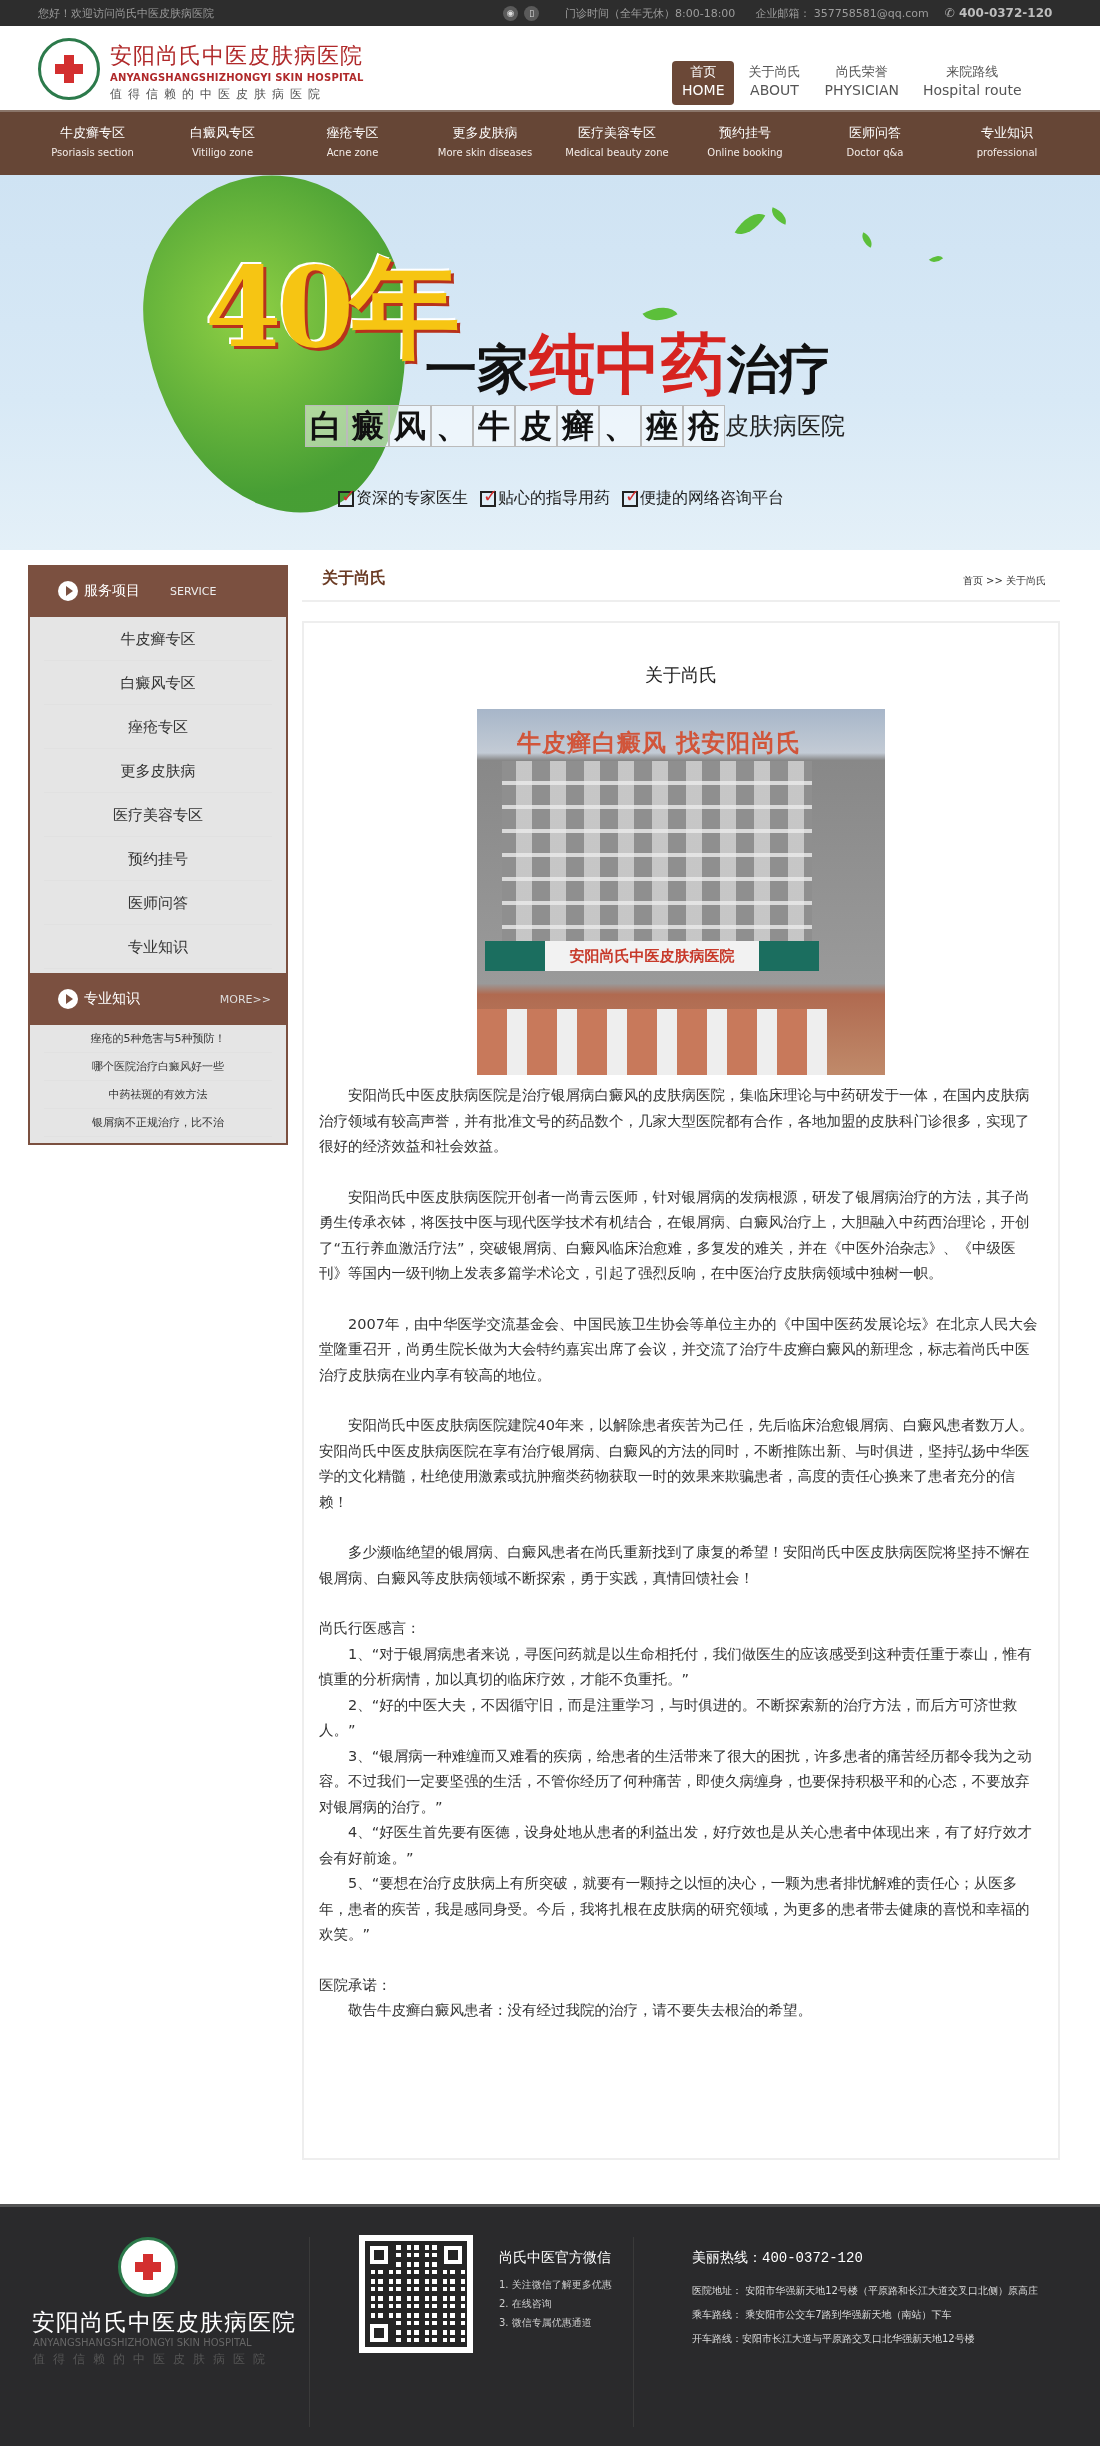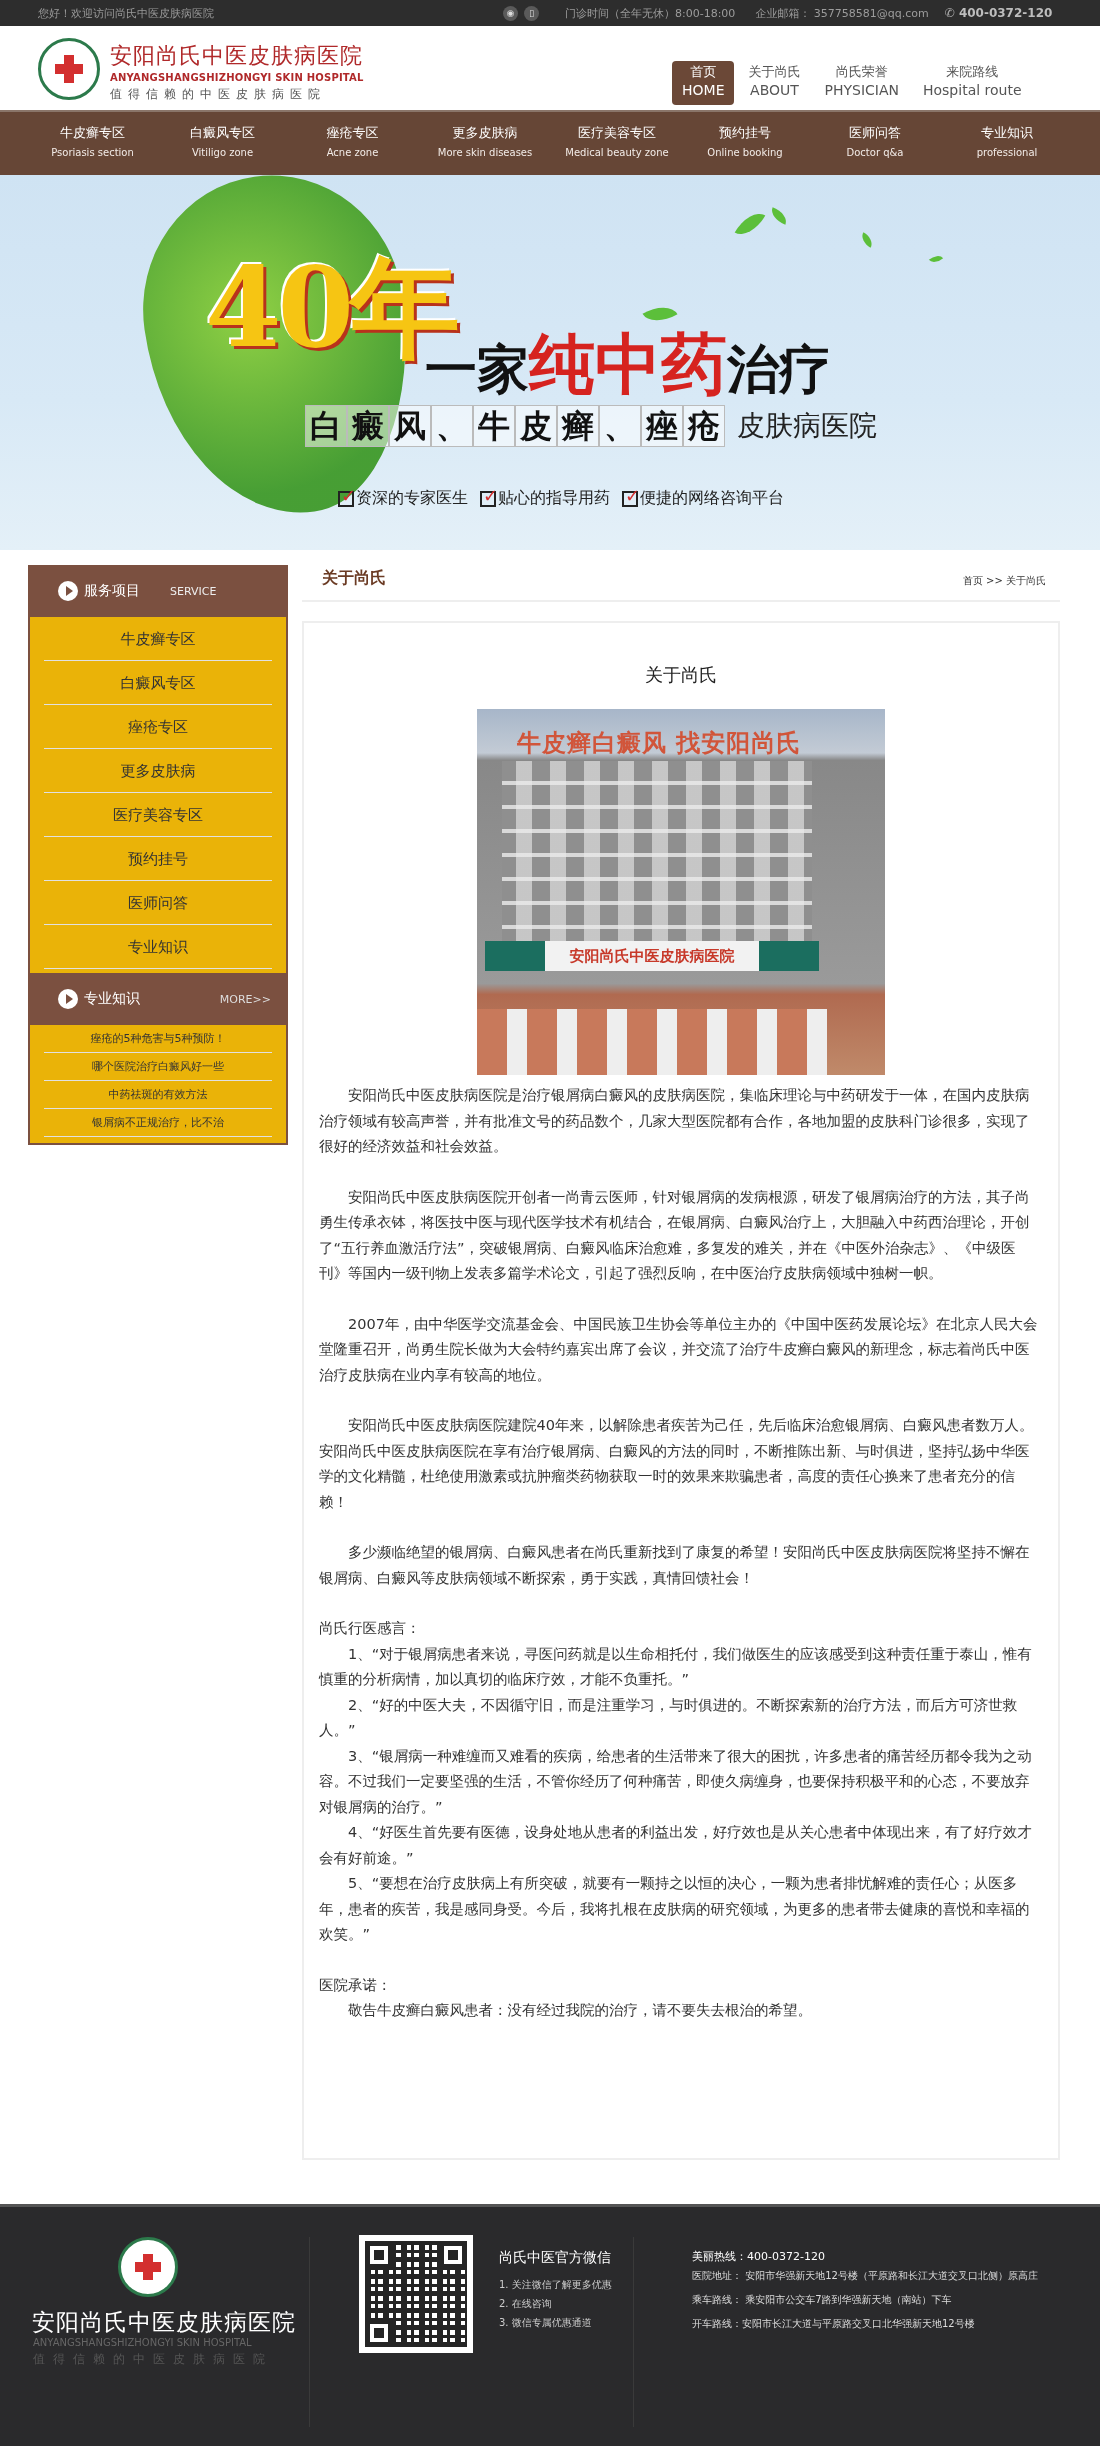--- a/index.html
+++ b/index.html
@@ -28,28 +28,28 @@
 .catnav .c{position:absolute;top:12px;text-align:center;color:#fff;}
 .catnav .c .cn{font-size:13px;}
 .catnav .c .en{font-size:10px;margin-top:5px;color:#f3ece8;}
 .banner{position:absolute;left:0;top:175px;width:1100px;height:375px;background:linear-gradient(180deg,#cfe3f3 0%,#d8e9f6 60%,#e4f0f8 100%);overflow:hidden;}
 .banner .heart{position:absolute;left:148px;top:0px;width:260px;height:340px;background:radial-gradient(circle at 40% 40%,#8ccf3b,#3f9a2a 70%);border-radius:50% 50% 45% 55% / 40% 40% 60% 60%;transform:rotate(-8deg);opacity:.95;}
 .banner .forty{position:absolute;left:205px;top:60px;font-size:110px;font-family:"DejaVu Serif",serif;font-weight:bold;color:#f6c513;text-shadow:3px 3px 0 #b8321c,-2px -2px 0 #fff;letter-spacing:-4px;}
 .banner .line1{position:absolute;left:425px;top:145px;font-size:52px;font-weight:bold;color:#111;}
 .banner .line1 .red{color:#d6231f;font-size:66px;}
 .banner .line2{position:absolute;left:305px;top:230px;display:flex;align-items:center;}
 .banner .line2 .box{width:42px;height:42px;border:1px solid #bbb;background:rgba(255,255,255,.5);font-size:32px;font-weight:bold;text-align:center;line-height:40px;color:#111;font-family:"DejaVu Serif",serif;}
-.banner .line2 .tail{font-size:28px;color:#222;margin-left:12px;font-family:Liberation Mono, monospace;}
+.banner .line2 .tail{font-size:24px;color:#222;margin-left:0;font-family:Liberation Mono, monospace;}
 .banner .checks{position:absolute;left:338px;top:313px;display:flex;font-size:16px;color:#222;}
 .banner .checks .ck{display:flex;align-items:center;margin-right:12px;}
 .banner .checks .box{width:16px;height:16px;border:2px solid #222;margin-right:2px;position:relative;}
 .banner .checks .box:after{content:"✓";position:absolute;left:1px;top:-8px;color:#d32f2f;font-size:18px;font-weight:bold;}
 .banner .leaf{position:absolute;width:30px;height:18px;background:#5cbf3a;border-radius:0 100% 0 100%;}
 .sidebar{position:absolute;left:28px;top:565px;width:260px;}
-.sbox{border:2px solid #7b5040;border-top:none;background:#eab308;}
+.sbox{border:2px solid #7b5040;border-top:none;background:#e5e5e5;}
 .shead{height:52px;background:#7b5040;color:#fff;display:flex;align-items:center;padding-left:28px;}
 .shead .play{width:20px;height:20px;border-radius:50%;background:#fff;position:relative;margin-right:6px;}
 .shead .play:after{content:"";position:absolute;left:8px;top:5px;border-left:7px solid #7b5040;border-top:5px solid transparent;border-bottom:5px solid transparent;}
 .shead .t{font-size:14px;}
 .shead .s{font-size:11px;margin-left:30px;color:#eee;}
 .shead .more{font-size:11px;margin-left:auto;margin-right:15px;color:#ddd;}
 .slist .si{height:44px;line-height:44px;text-align:center;font-size:15px;color:#333;margin:0 14px;border-bottom:1px solid #e1e1e1;}
 .klist .ki{height:28px;line-height:27px;text-align:center;font-size:11px;color:#333;margin:0 14px;border-bottom:1px solid #e1e1e1;}
 .klist{padding-bottom:6px;}
 .crumbbar{position:absolute;left:302px;top:560px;width:758px;height:42px;border-bottom:2px solid #eee;}
@@ -82,21 +82,21 @@
 .footer .qr{position:absolute;left:359px;top:28px;width:114px;height:118px;background:#fff;padding:6px;}
 .footer .qr .grid{width:100%;height:100%;background:
  repeating-linear-gradient(90deg,#000 0 6px,transparent 6px 10px,#000 10px 13px,transparent 13px 18px),
  repeating-linear-gradient(0deg,#000 0 5px,transparent 5px 9px,#000 9px 12px,transparent 12px 17px);opacity:.85;position:relative;}
 .footer .qr .corner{position:absolute;width:28px;height:28px;border:5px solid #000;background:#fff;}
 .footer .qr .corner:after{content:"";position:absolute;left:4px;top:4px;width:10px;height:10px;background:#000;}
 .footer .wx{position:absolute;left:499px;top:42px;color:#fff;}
 .footer .wx .t{font-size:14px;margin-bottom:8px;font-family:Liberation Serif, serif;}
 .footer .wx .l{font-size:10px;color:#ccc;line-height:19px;}
 .footer .contact{position:absolute;left:692px;top:42px;color:#fff;}
-.footer .contact .hot{font-size:11px;}
+.footer .contact .hot{font-size:14px;margin-bottom:12px;font-family:Liberation Mono, monospace;}
 .footer .contact .r{font-size:10px;color:#ddd;line-height:24px;}
 </style>
 </head>
 <body>
 
 <div class="topbar">
   <span class="welcome">您好！欢迎访问尚氏中医皮肤病医院</span>
   <div class="right">
     <span class="ic">◉</span>
     <span class="ic">▯</span>

